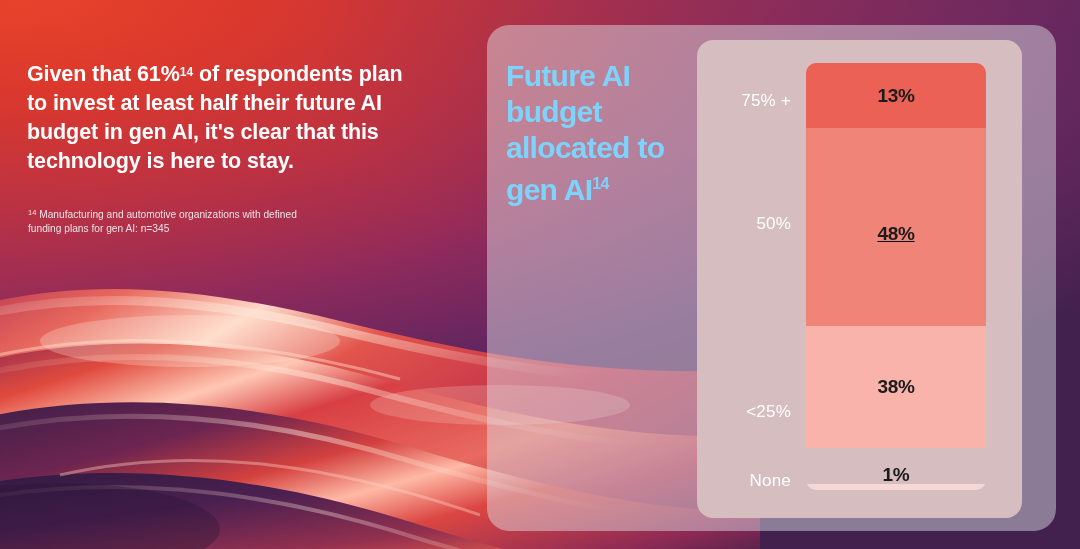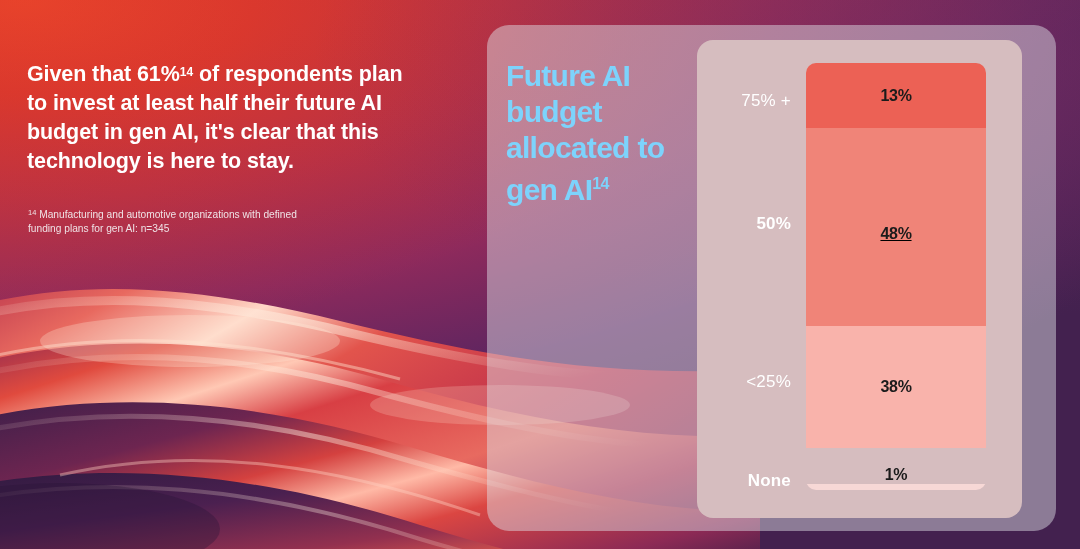--- a/index.html
+++ b/index.html
@@ -133,21 +133,21 @@
   .seg {
     position: absolute;
     left: 0;
     width: 100%;
     display: flex;
     align-items: center;
     justify-content: center;
   }
   .seg-value {
     color: #1b1b1b;
-    font-size: 16px;
+    font-size: 19px;
     font-weight: 700;
     letter-spacing: -0.3px;
   }
   .seg-75  { top: 0;     height: 65px;  background: #ec6155; }
   .seg-50  { top: 65px;  height: 212px; background: #f08478; text-decoration: underline; }
   .seg-25  { top: 263px; height: 122px; background: #f9b3ab; }
   .seg-none{ top: 421px; height: 6px;   background: #f7d8d6; }
   .seg-none .seg-value { position: relative; top: -12px; }
 
   .cat-label {
@@ -155,23 +155,23 @@
     right: 231px;           
     color: #ffffff;
     font-size: 17px;
     font-weight: 400;
     letter-spacing: 0.2px;
     white-space: nowrap;
     text-align: right;
     margin-left: 41px;
   }
   .cat-75   { top: 51px; }
-  .cat-50   { top: 174px; font-weight: bold; }
-  .cat-25   { top: 332px; }
-  .cat-none { top: 431px; font-weight: bold; }
+  .cat-50   { top: 174px; }
+  .cat-25   { top: 362px; }
+  .cat-none { top: 431px; }
 </style>
 </head>
 <body>
 
 <div id="stage">
 
   <div class="backdrop"></div>
   <div class="backdrop-wash"></div>
 
   <div class="silk">

